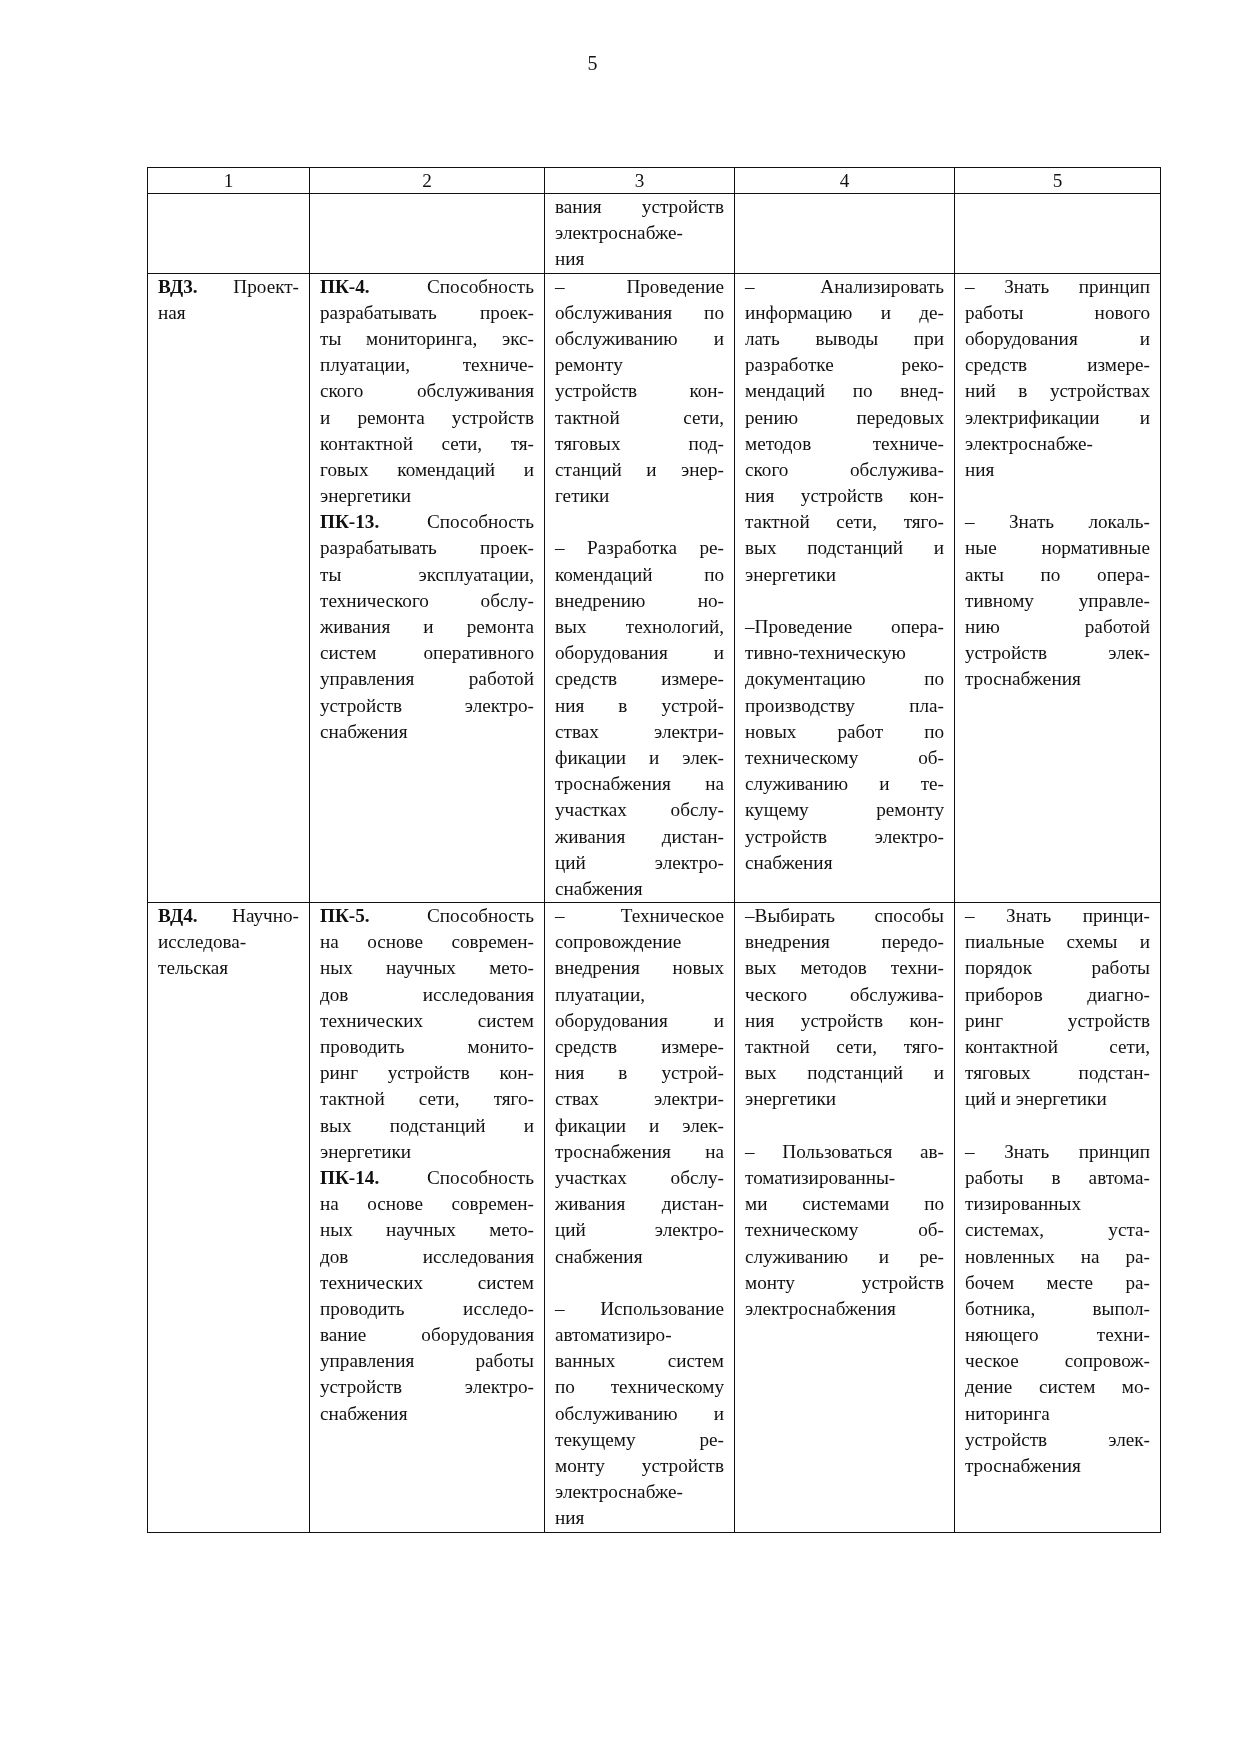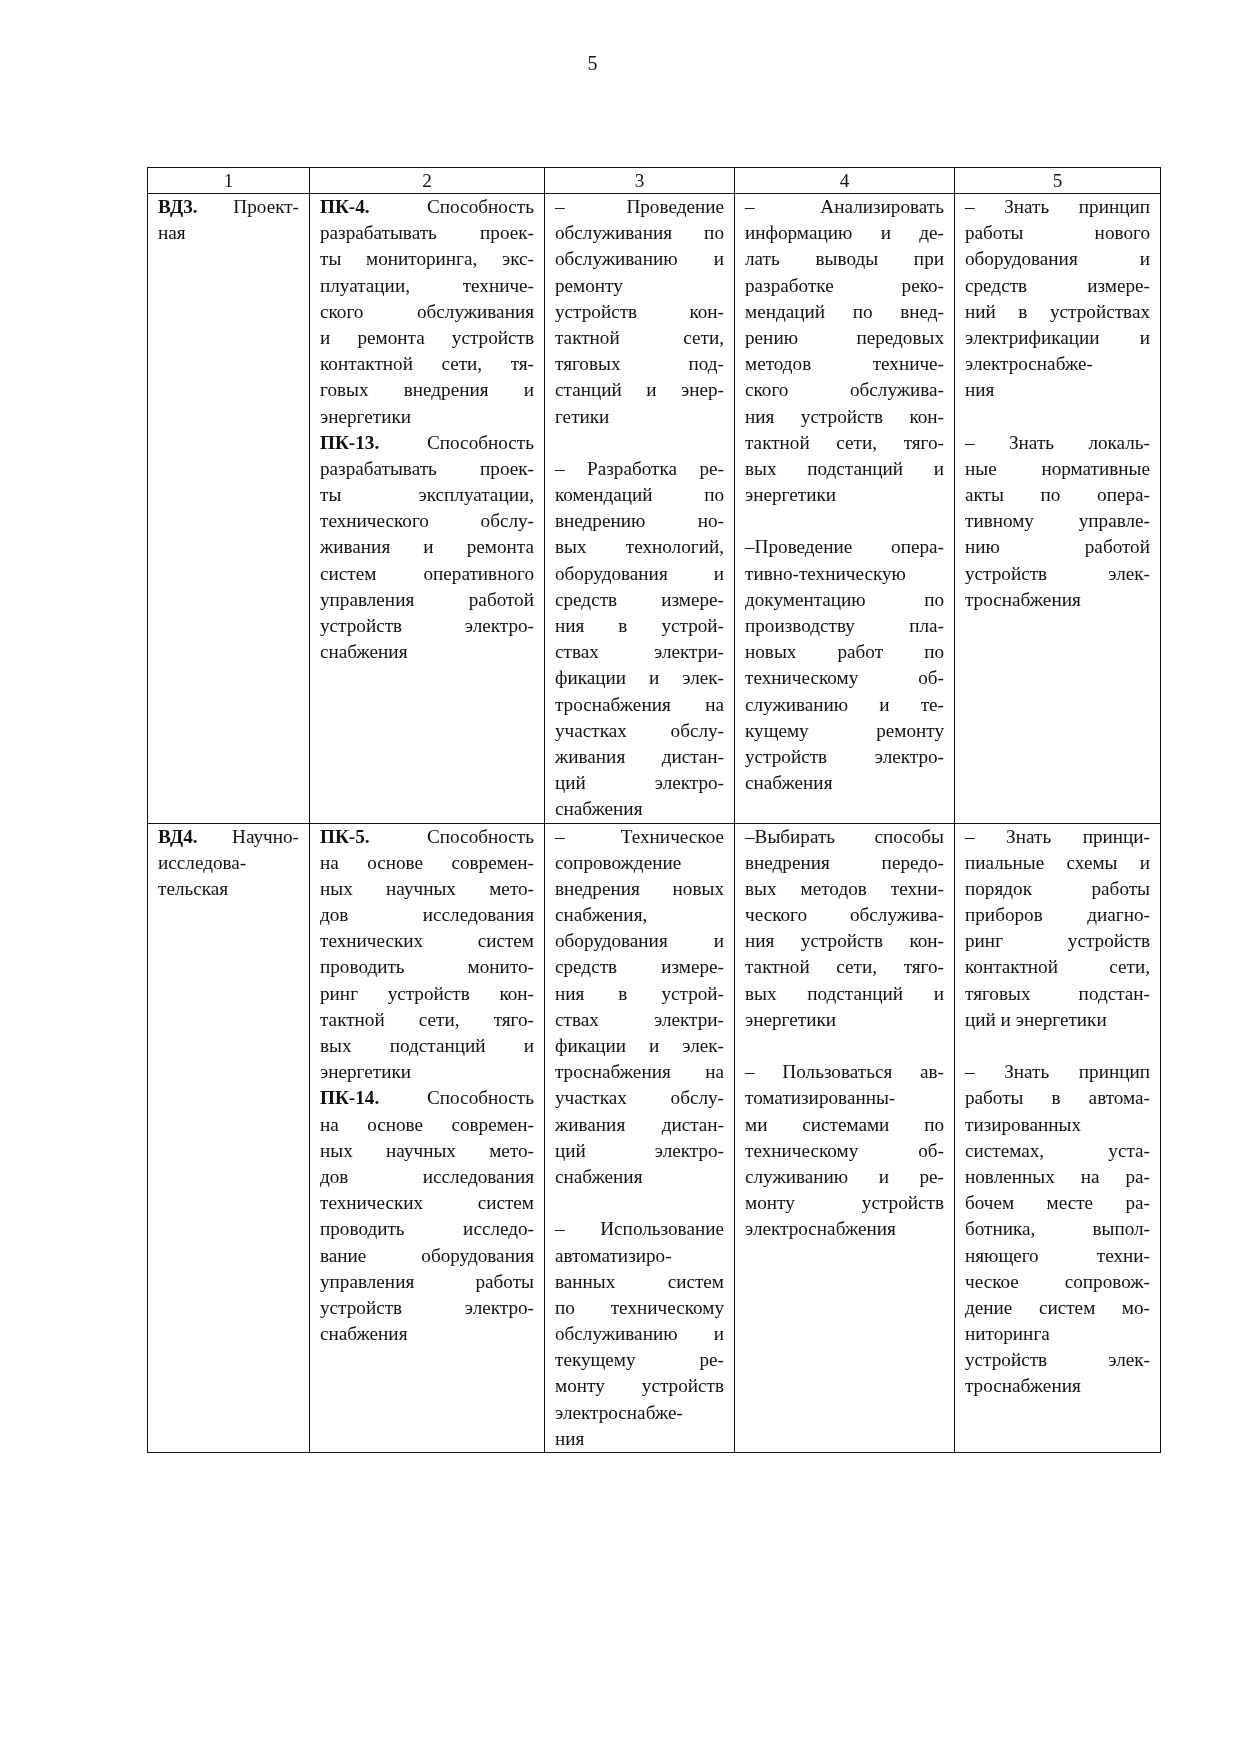--- a/index.html
+++ b/index.html
@@ -62,33 +62,44 @@
     <tr>
       <th>1</th>
       <th>2</th>
       <th>3</th>
       <th>4</th>
       <th>5</th>
     </tr>
   </thead>
   <tbody id="table-body">
       <tr>
+        <td></td>
+        <td></td>
+        <td>
+          <span class="cell-line">вания устройств</span>
+          <span class="cell-line">электроснабже-</span>
+          <span class="cell-line last">ния</span>
+        </td>
+        <td></td>
+        <td></td>
+      </tr>
+      <tr>
         <td>
           <span class="cell-line"><span class="code">ВД3.</span><span> Проект-</span></span>
           <span class="cell-line last">ная</span>
         </td>
         <td>
           <span class="cell-line"><span class="code">ПК-4.</span><span> Способность</span></span>
           <span class="cell-line">разрабатывать проек-</span>
           <span class="cell-line">ты мониторинга, экс-</span>
           <span class="cell-line">плуатации, техниче-</span>
           <span class="cell-line">ского обслуживания</span>
           <span class="cell-line">и ремонта устройств</span>
           <span class="cell-line">контактной сети, тя-</span>
-          <span class="cell-line">говых внедрения и</span>
+          <span class="cell-line">говых комендаций и</span>
           <span class="cell-line last">энергетики</span>
           <span class="cell-line"><span class="code">ПК-13.</span><span> Способность</span></span>
           <span class="cell-line">разрабатывать проек-</span>
           <span class="cell-line">ты эксплуатации,</span>
           <span class="cell-line">технического обслу-</span>
           <span class="cell-line">живания и ремонта</span>
           <span class="cell-line">систем оперативного</span>
           <span class="cell-line">управления работой</span>
           <span class="cell-line">устройств электро-</span>
           <span class="cell-line last">снабжения</span>
@@ -188,21 +199,21 @@
           <span class="cell-line">проводить исследо-</span>
           <span class="cell-line">вание оборудования</span>
           <span class="cell-line">управления работы</span>
           <span class="cell-line">устройств электро-</span>
           <span class="cell-line last">снабжения</span>
         </td>
         <td>
           <span class="cell-line">– Техническое</span>
           <span class="cell-line">сопровождение</span>
           <span class="cell-line">внедрения новых</span>
-          <span class="cell-line">снабжения,</span>
+          <span class="cell-line">плуатации,</span>
           <span class="cell-line">оборудования и</span>
           <span class="cell-line">средств измере-</span>
           <span class="cell-line">ния в устрой-</span>
           <span class="cell-line">ствах электри-</span>
           <span class="cell-line">фикации и элек-</span>
           <span class="cell-line">троснабжения на</span>
           <span class="cell-line">участках обслу-</span>
           <span class="cell-line">живания дистан-</span>
           <span class="cell-line">ций электро-</span>
           <span class="cell-line last">снабжения</span>

